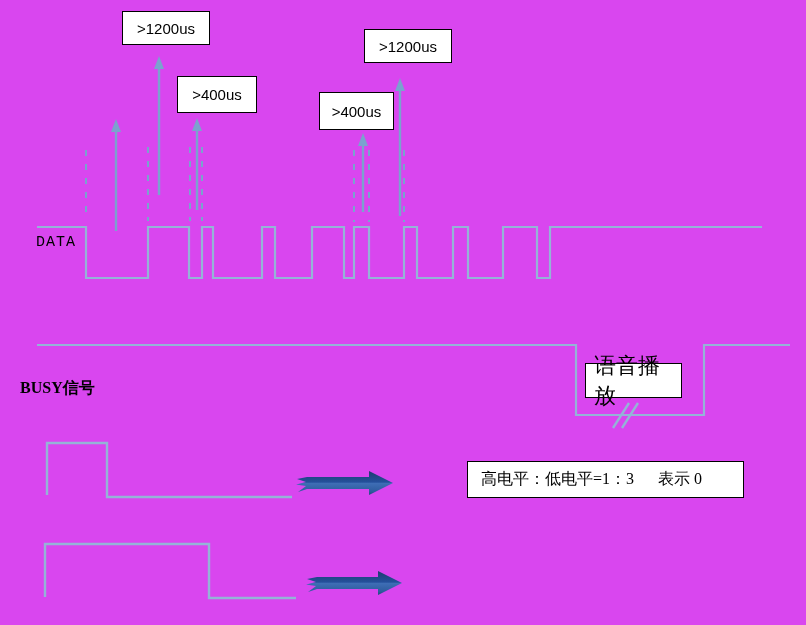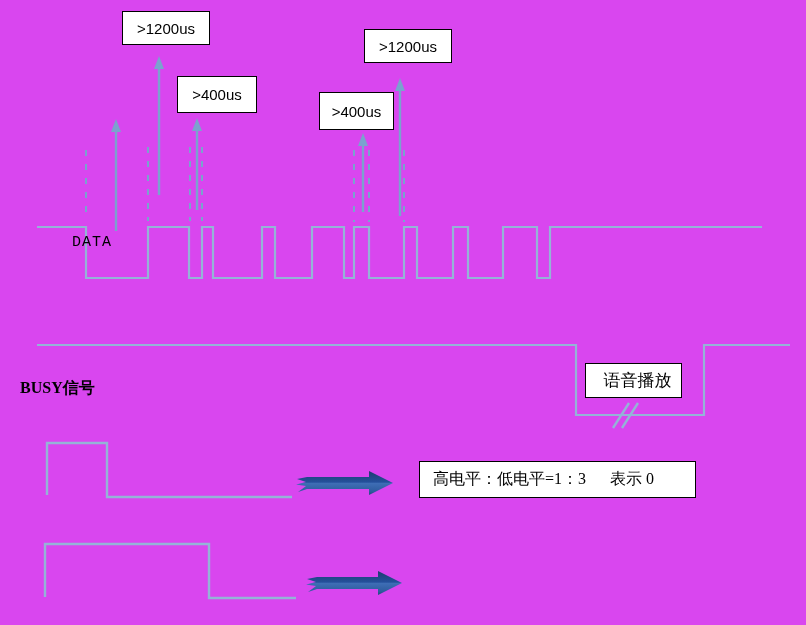--- a/index.html
+++ b/index.html
@@ -15,37 +15,38 @@
     position:absolute;
     border:1px solid #000;
     background:#fff;
     display:flex;align-items:center;justify-content:center;
     font-family:"Liberation Sans", sans-serif;
     font-size:15px;color:#000;
     box-sizing:border-box;
   }
   .tbox.cjk{
     font-family:Liberation Mono, monospace;
-    font-size:17px;
+    font-size:22px;
     padding-left:8px;
   }
   .tbox.result{
     font-family:"Liberation Serif", serif;
     font-size:16px;
     justify-content:flex-start;
     padding-left:13px;
     white-space:pre;
+    margin-left:48px;
   }
   .sig-label{
     position:absolute;color:#000;
   }
   #data-label{
     left:36px;top:234px;
     font-family:"Liberation Mono", monospace;
-    font-size:15px;letter-spacing:1px;margin-left:36px;
+    font-size:15px;letter-spacing:1px;
   }
   #busy-label{
     left:20px;top:378px;
     font-family:"Liberation Serif", serif;
     font-size:16px;font-weight:bold;
   }
 </style>
 </head>
 <body>
 

